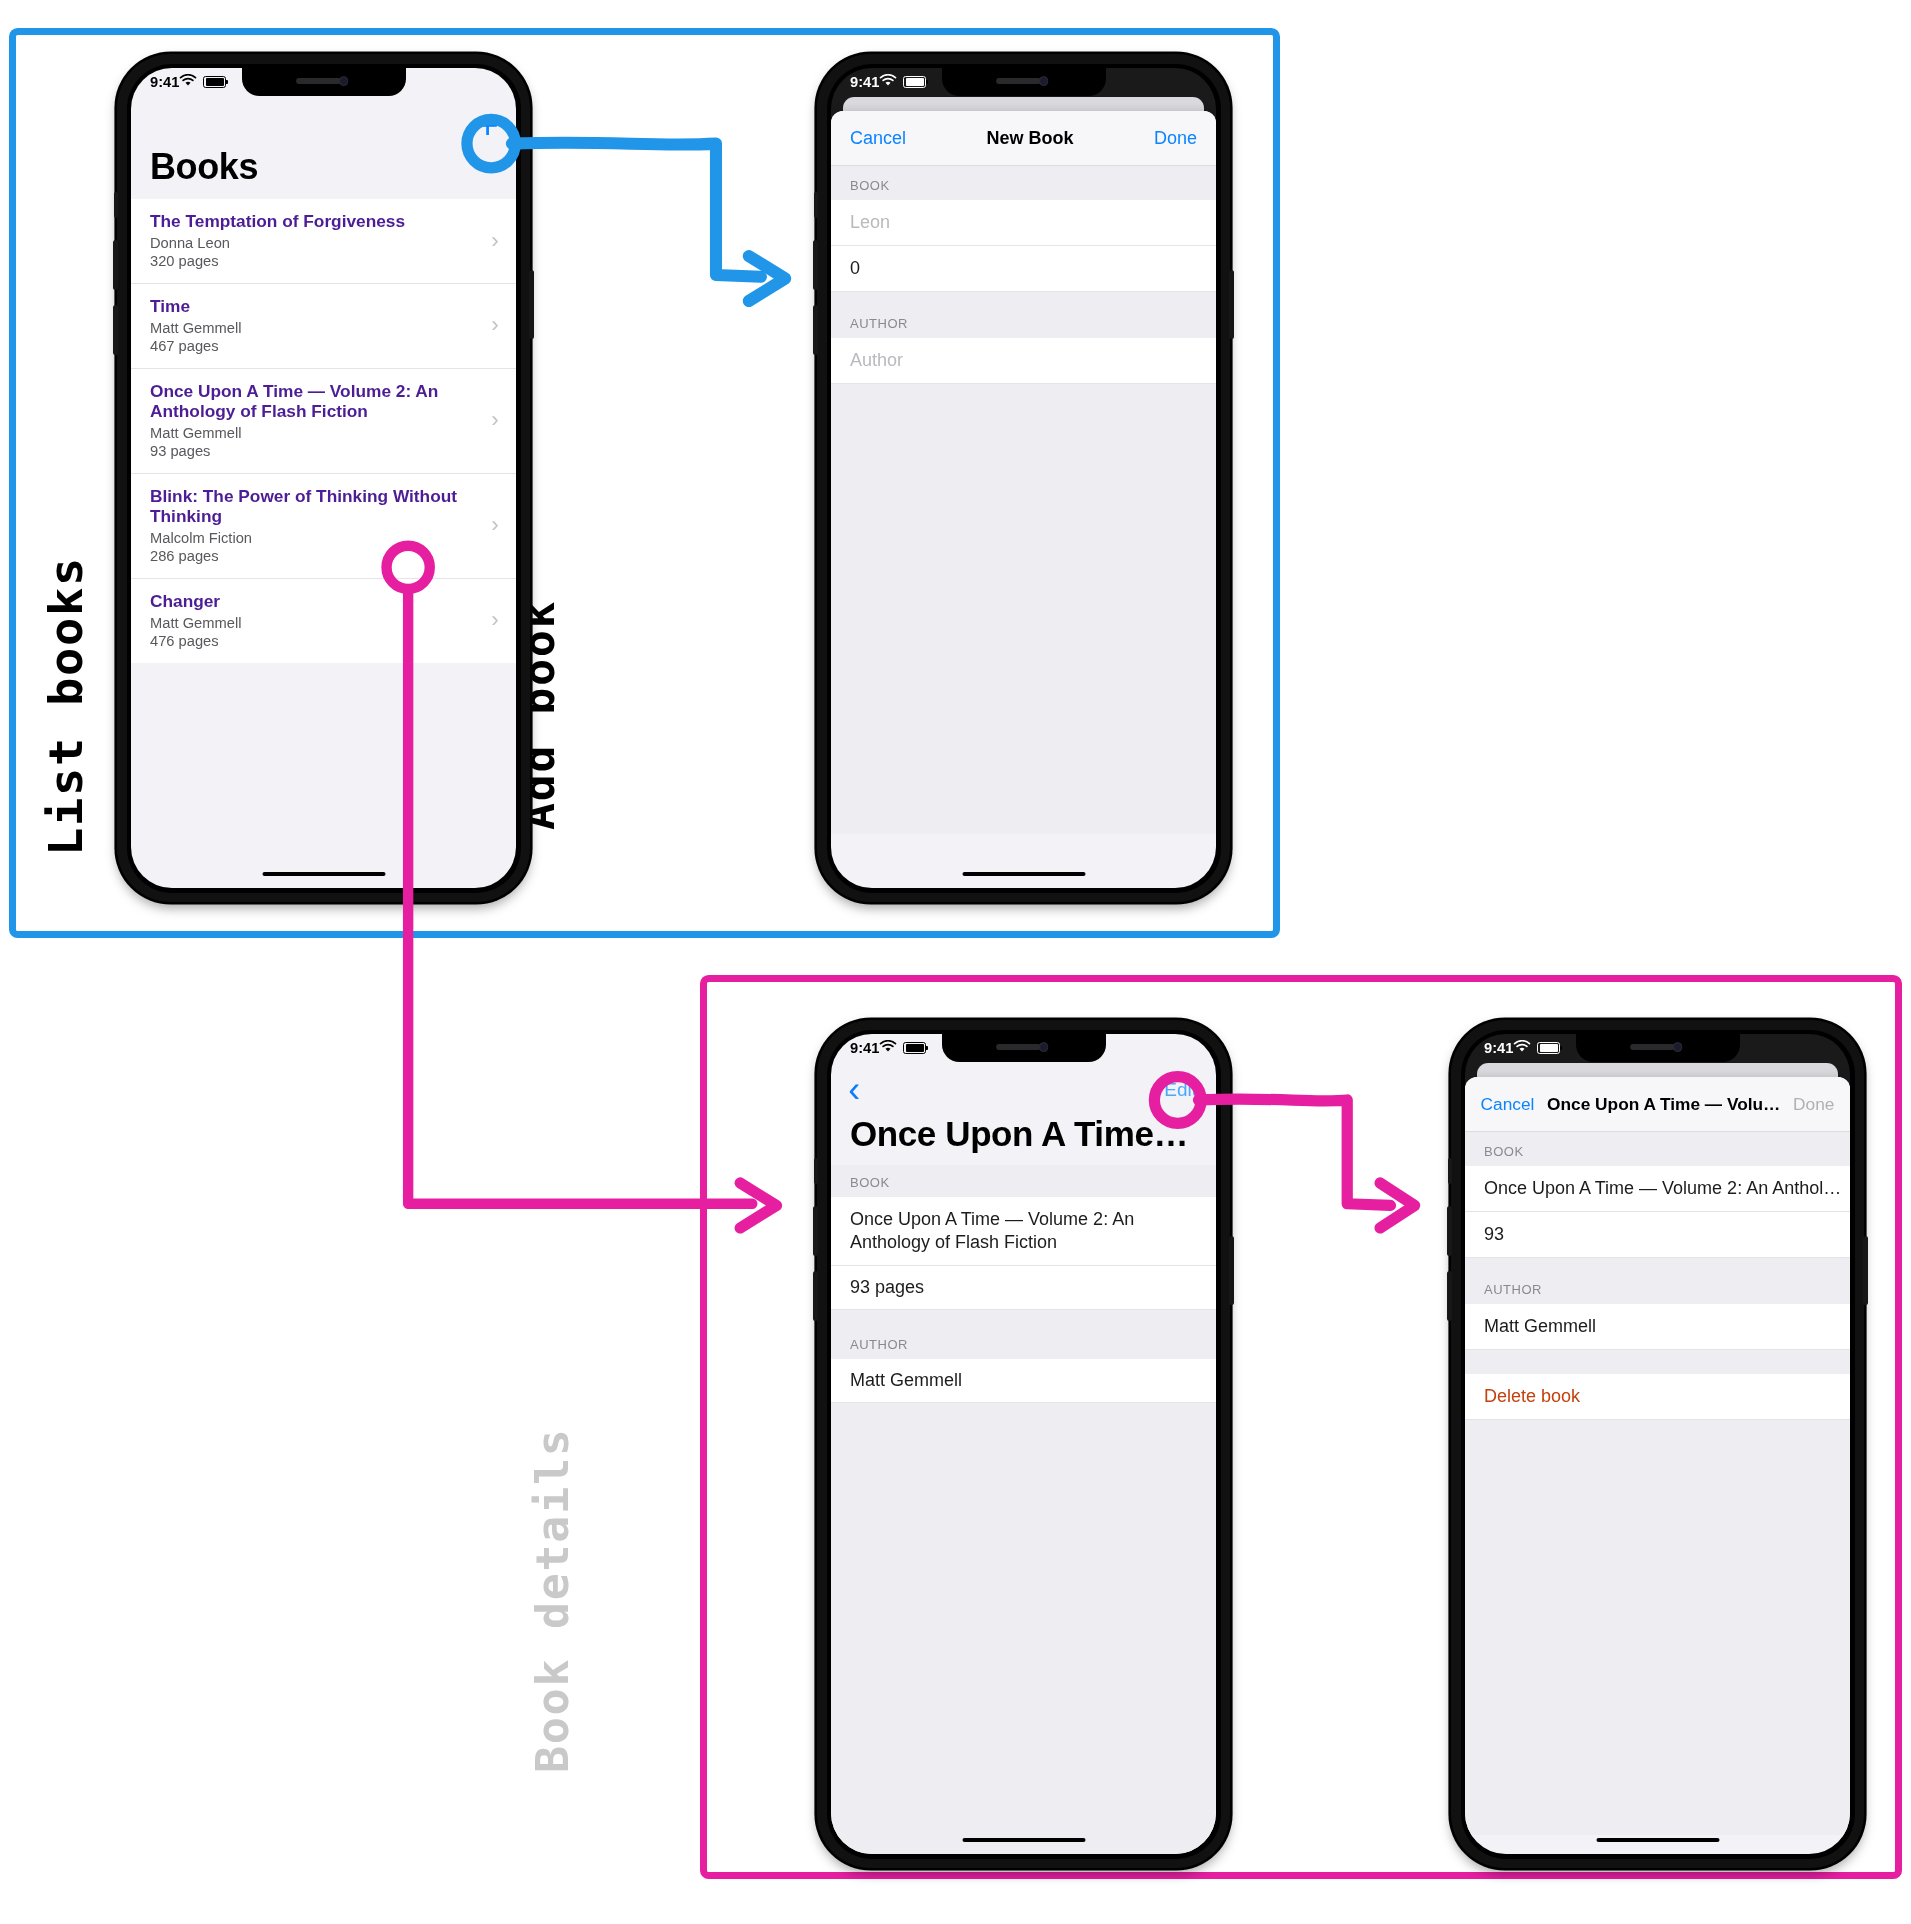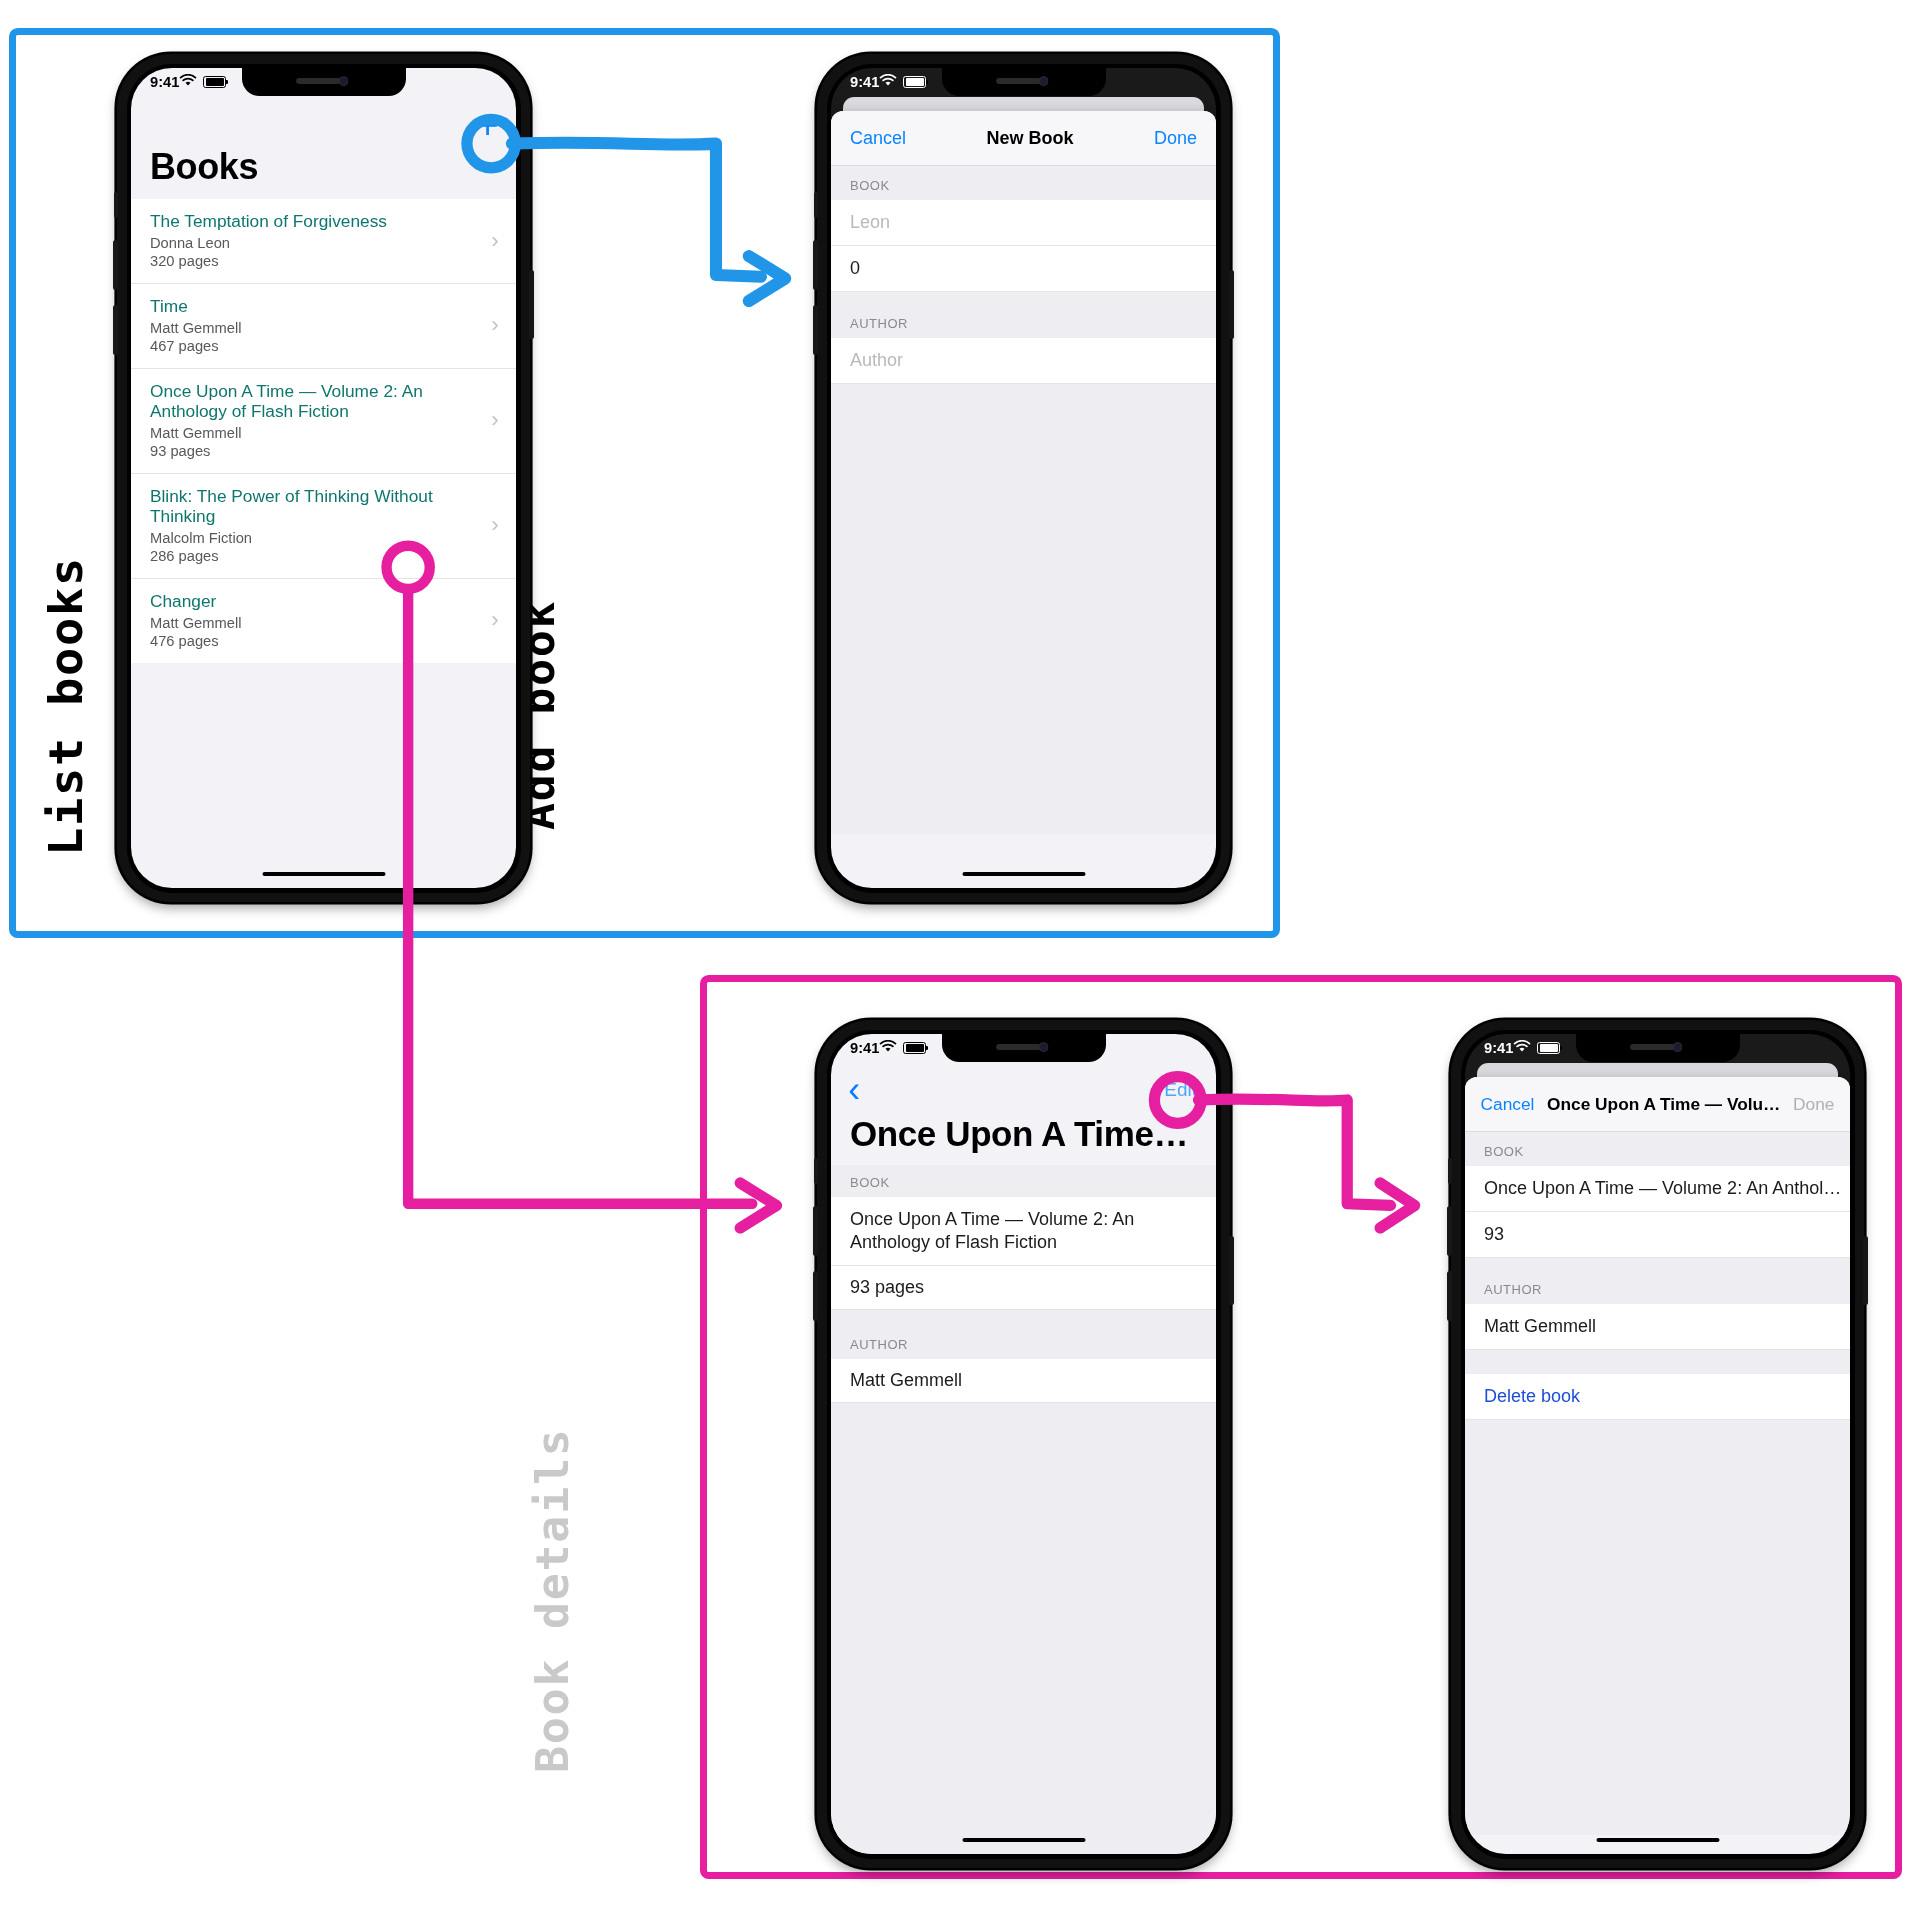--- a/index.html
+++ b/index.html
@@ -47,38 +47,38 @@
             background:#000;border-radius:3.5px;}
   .nav-large{font-weight:800;color:#000;letter-spacing:-0.4px;}
   .plus-btn{position:absolute;color:#0a84ff;font-weight:400;line-height:1;}
   .back-chev{position:absolute;color:#0a7cff;font-weight:300;line-height:1;}
   .edit-btn{position:absolute;color:#4aa8ff;}
 
   .list-card{background:#fff;}
   .row{position:relative;background:#fff;}
   .row + .row .row-inner{border-top:0.9px solid #e3e3e8;}
   .row-inner{padding:0;}
-  .row-title{font-weight:400;color:#0f766e;}
+  .row-title{font-weight:700;color:#4c1d95;}
   .row-sub{color:#58585d;}
   .chev{position:absolute;right:17.3px;top:50%;transform:translateY(-50%);
         color:#c3c3c7;font-weight:400;}
 
   
   .sheet{position:absolute;left:0;right:0;background:#f2f2f7;border-radius:12px 12px 0 0;
          overflow:hidden;box-shadow:0 -1.7px 7px rgba(0,0,0,.10);}
   .sheet-nav{background:#f7f7f9;display:flex;align-items:center;
              justify-content:space-between;border-bottom:0.9px solid #dcdce0;}
   .sheet-nav .act{color:#0a84ff;}
   .sheet-nav .act.dim{color:#b0b0b5;}
   .sheet-nav .ttl{font-weight:700;color:#000;flex:1;text-align:center;
                   overflow:hidden;white-space:nowrap;text-overflow:ellipsis;}
   .sec-hdr{color:#8a8a8e;letter-spacing:0.5px;background:#eeeef2;}
   .cell{background:#fff;color:#1c1c1e;border-bottom:0.9px solid #e3e3e8;}
   .cell.ph{color:#b9b9be;}
-  .cell.link{color:#1d4ed8;}
+  .cell.link{color:#c2410c;}
   .gap{background:#eeeef2;}
 
   
   #overlay{position:absolute;inset:0;width:1911px;height:1925px;pointer-events:none;}
 </style>
 </head>
 <body>
 
 <div class="group-rect" style="left:8.6px;top:28px;width:1271px;height:910px;border-width:7.8px;border-color:#2196e8;"></div>
 <div class="group-rect" style="left:700px;top:975px;width:1202px;height:904px;border-width:7.8px;border-color:#e61fa0;"></div>

